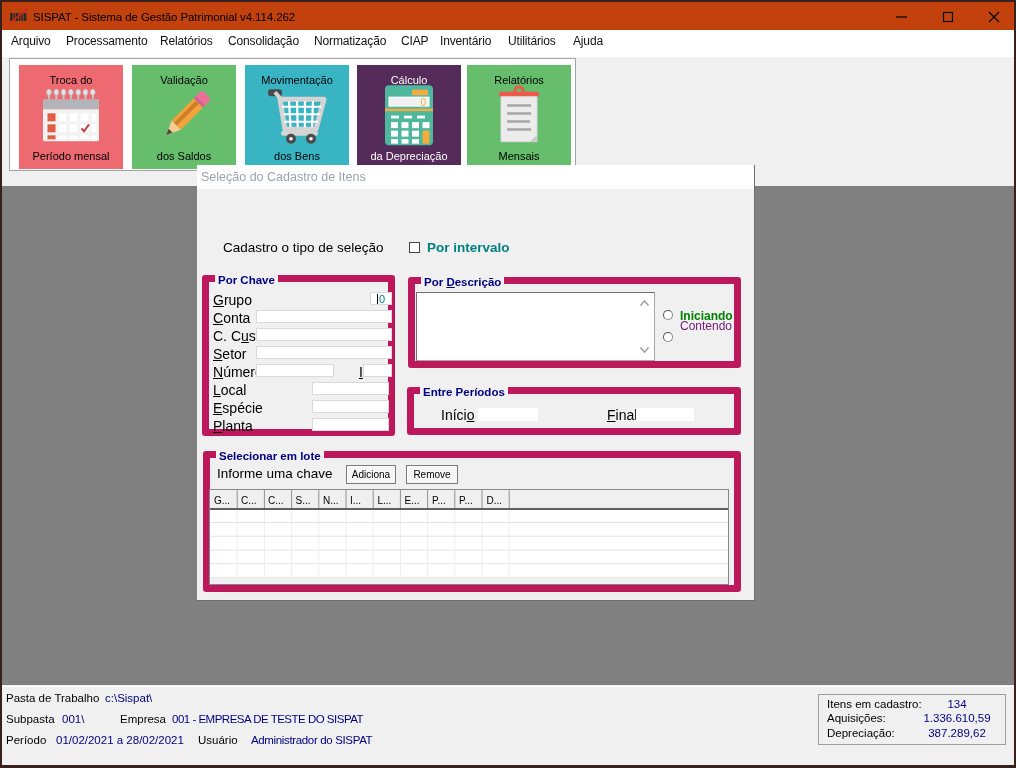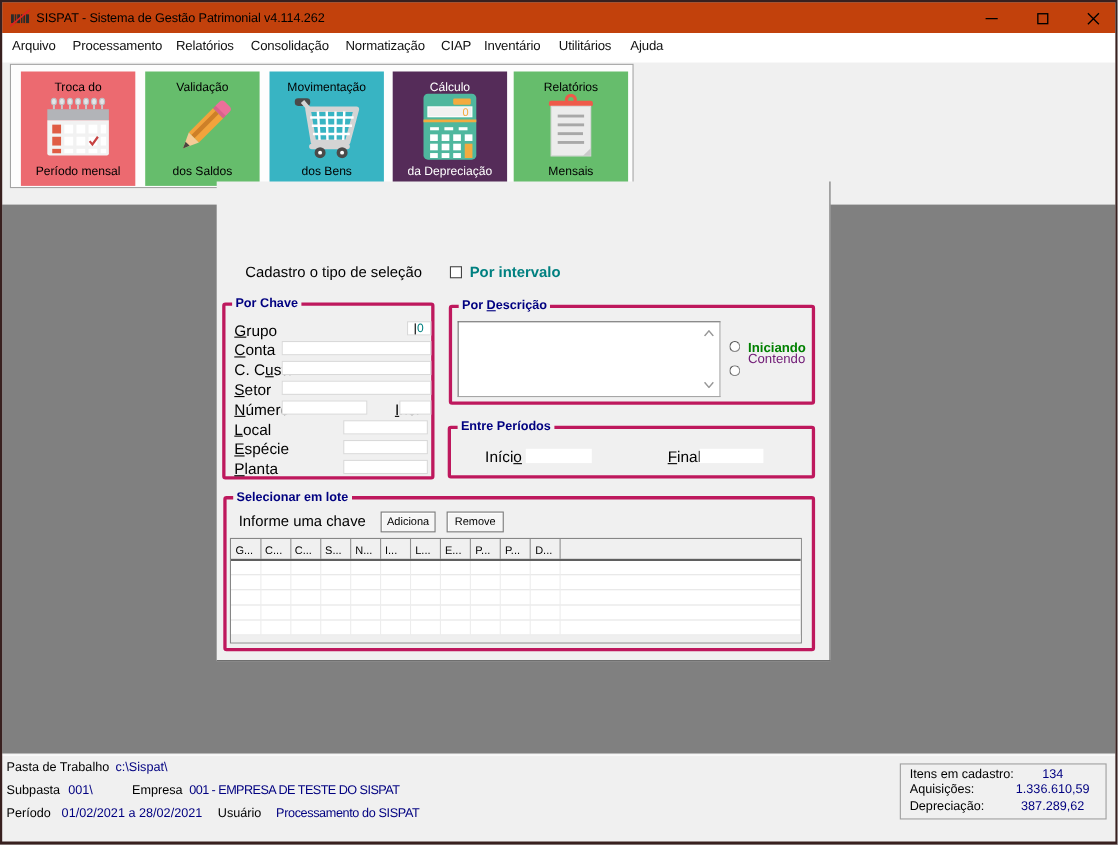--- a/index.html
+++ b/index.html
@@ -21,21 +21,21 @@
   .tbtn svg{position:absolute;left:50%;top:50%;transform:translate(-50%,-53%);}
   #mdi{left:2px;top:186px;width:1012px;height:499px;background:#808080;}
   #statusbar{left:2px;top:686px;width:1012px;height:79px;background:#f0f0f0;border-top:1px solid #fdfdfd;}
   .st{position:absolute;font-size:11.5px;color:#000;white-space:nowrap;}
   .navy{color:#000080;}
   #dlg{left:197px;top:165px;width:557px;height:435px;background:#f0f0f0;
        border-right:1px solid #6e6e6e;border-bottom:1px solid #6e6e6e;box-sizing:content-box;}
   #dlgtitle{position:absolute;left:0;top:0;width:557px;height:24px;background:#fff;}
   #dlgtitle span{position:absolute;left:4px;top:5px;font-size:12.5px;color:#9aa3ab;}
   #dlgtool{position:absolute;left:0;top:24px;width:557px;height:33px;background:#f1f1f1;border-bottom:1px solid #b5b5b5;box-sizing:border-box;}
-  .gbox{position:absolute;border:3px solid #be185d;border-radius:3px;box-sizing:border-box;}
+  .gbox{position:absolute;border:7px solid #be185d;border-radius:3px;box-sizing:border-box;}
   .gtitle{position:absolute;top:-8px;left:6px;padding:0 3px;background:#f0f0f0;
           font-size:11.5px;font-weight:bold;color:#000080;white-space:nowrap;}
   .fld{position:absolute;background:#fff;border:1px solid #d9d9d9;box-sizing:border-box;}
   .lbl{position:absolute;font-size:14px;color:#000;white-space:nowrap;}
 </style>
 </head>
 <body>
 <div id="frame"></div>
 <div id="titlebar" class="abs">
   <svg class="abs" style="left:7px;top:6px" width="20" height="18" viewBox="0 0 20 18">
@@ -198,20 +198,23 @@
         <rect x="11" y="43" width="24" height="2.6"></rect>
       </g>
       <polygon points="41,49.5 41,56.5 34,56.5" fill="#c9c9c9"></polygon>
     </svg>
     <div class="t2">Mensais</div>
   </div>
   </div>
 </div>
 <div id="mdi" class="abs"></div>
 <div id="dlg" class="abs">
+  <div id="dlgtitle">
+      <span>Seleção do Cadastro de Itens</span>
+    </div>
   <div class="lbl" style="left:26px;top:75px;font-size:13.5px;">Cadastro o tipo de seleção</div>
   <div class="abs" style="left:212px;top:77px;width:11px;height:11px;background:#fff;border:1px solid #444;box-sizing:border-box;"></div>
   <div class="lbl" style="left:230px;top:75px;font-size:13.5px;font-weight:bold;color:#008080;">Por intervalo</div>
 
   <div class="gbox" style="left:5px;top:110px;width:193px;height:161px;">
     <span class="gtitle">Por Chave</span>
   </div>
   <div class="lbl" style="left:16px;top:127px;"><u>G</u>rupo</div>
   <div class="fld" style="left:173px;top:127px;width:22px;height:13px;font-size:11px;color:#008080;line-height:12px;">
       <span style="position:absolute;left:6px;top:1px;width:1px;height:10px;background:#000;"></span>
@@ -321,21 +324,21 @@
 <div id="statusbar" class="abs">
   <span class="st" style="left:4px;top:5px;">Pasta de Trabalho</span>
   <span class="st navy" style="left:103px;top:5px;">c:\Sispat\</span>
   <span class="st" style="left:4px;top:25.5px;">Subpasta</span>
   <span class="st navy" style="left:60px;top:25.5px;">001\</span>
   <span class="st" style="left:118px;top:25.5px;">Empresa</span>
   <span class="st navy" style="left:170px;top:25.5px;letter-spacing:-0.5px;">001 - EMPRESA DE TESTE DO SISPAT</span>
   <span class="st" style="left:4px;top:46.5px;">Período</span>
   <span class="st navy" style="left:54px;top:46.5px;">01/02/2021 a 28/02/2021</span>
   <span class="st" style="left:196px;top:46.5px;">Usuário</span>
-  <span class="st navy" style="left:249px;top:46.5px;letter-spacing:-0.35px;">Processamento do SISPAT</span>
+  <span class="st navy" style="left:249px;top:46.5px;letter-spacing:-0.35px;">Administrador do SISPAT</span>
   <div class="abs" style="left:816px;top:7px;width:188px;height:51px;border:1px solid #9f9f9f;box-sizing:border-box;">
     <span class="st" style="left:8px;top:3px;">Itens em cadastro:</span>
     <span class="st navy" style="left:68px;top:3px;width:140px;text-align:center;">134</span>
     <span class="st" style="left:8px;top:17px;">Aquisições:</span>
     <span class="st navy" style="left:68px;top:17px;width:140px;text-align:center;">1.336.610,59</span>
     <span class="st" style="left:8px;top:31.5px;">Depreciação:</span>
     <span class="st navy" style="left:68px;top:31.5px;width:140px;text-align:center;">387.289,62</span>
   </div>
 </div>
 

